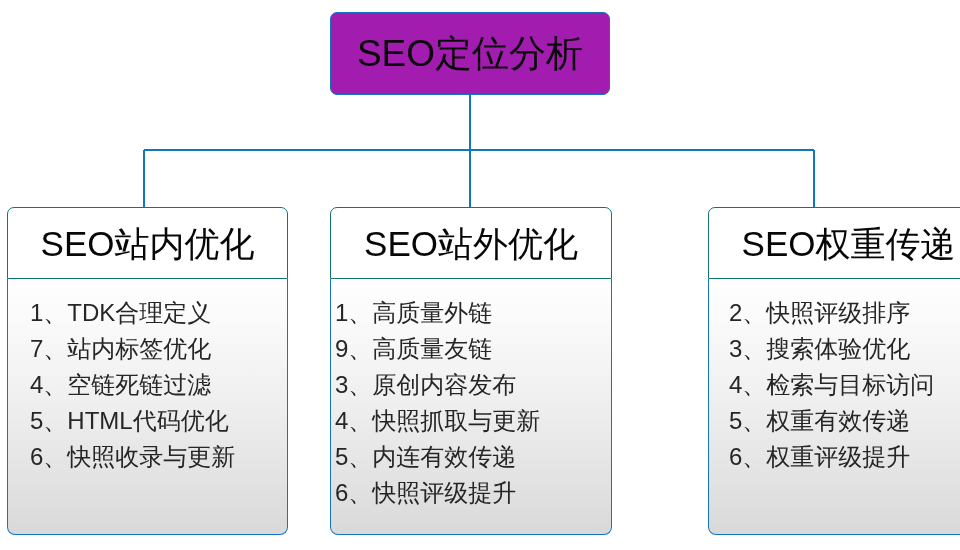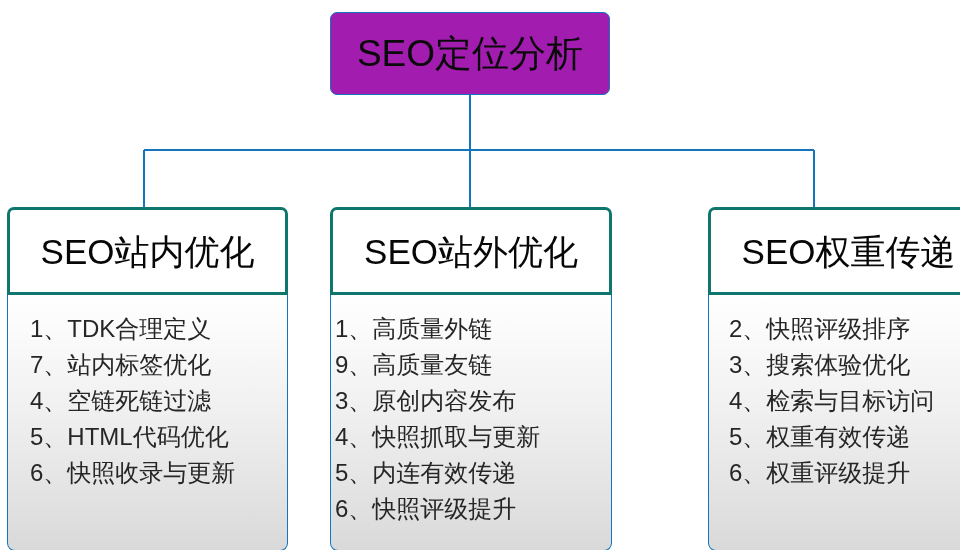--- a/index.html
+++ b/index.html
@@ -56,22 +56,22 @@
   .branch {
     position: absolute;
     top: 207px;
   }
   .branch-1 { left: 7px;   width: 281px; }
   .branch-2 { left: 330px; width: 282px; }
   .branch-3 { left: 680px; width: 281px; padding-left: 28px; }
 
   .branch-header {
     box-sizing: border-box;
-    height: 88px;
-    border: 3px solid #0f766e;
+    height: 72px;
+    border: 1px solid #0f766e;
     border-radius: 7px 7px 0 0;
     background: #ffffff;
     display: flex;
     align-items: center;
     justify-content: center;
   }
   .branch-header-title {
     font-size: 35px;
     color: #070707;
     line-height: 1;

